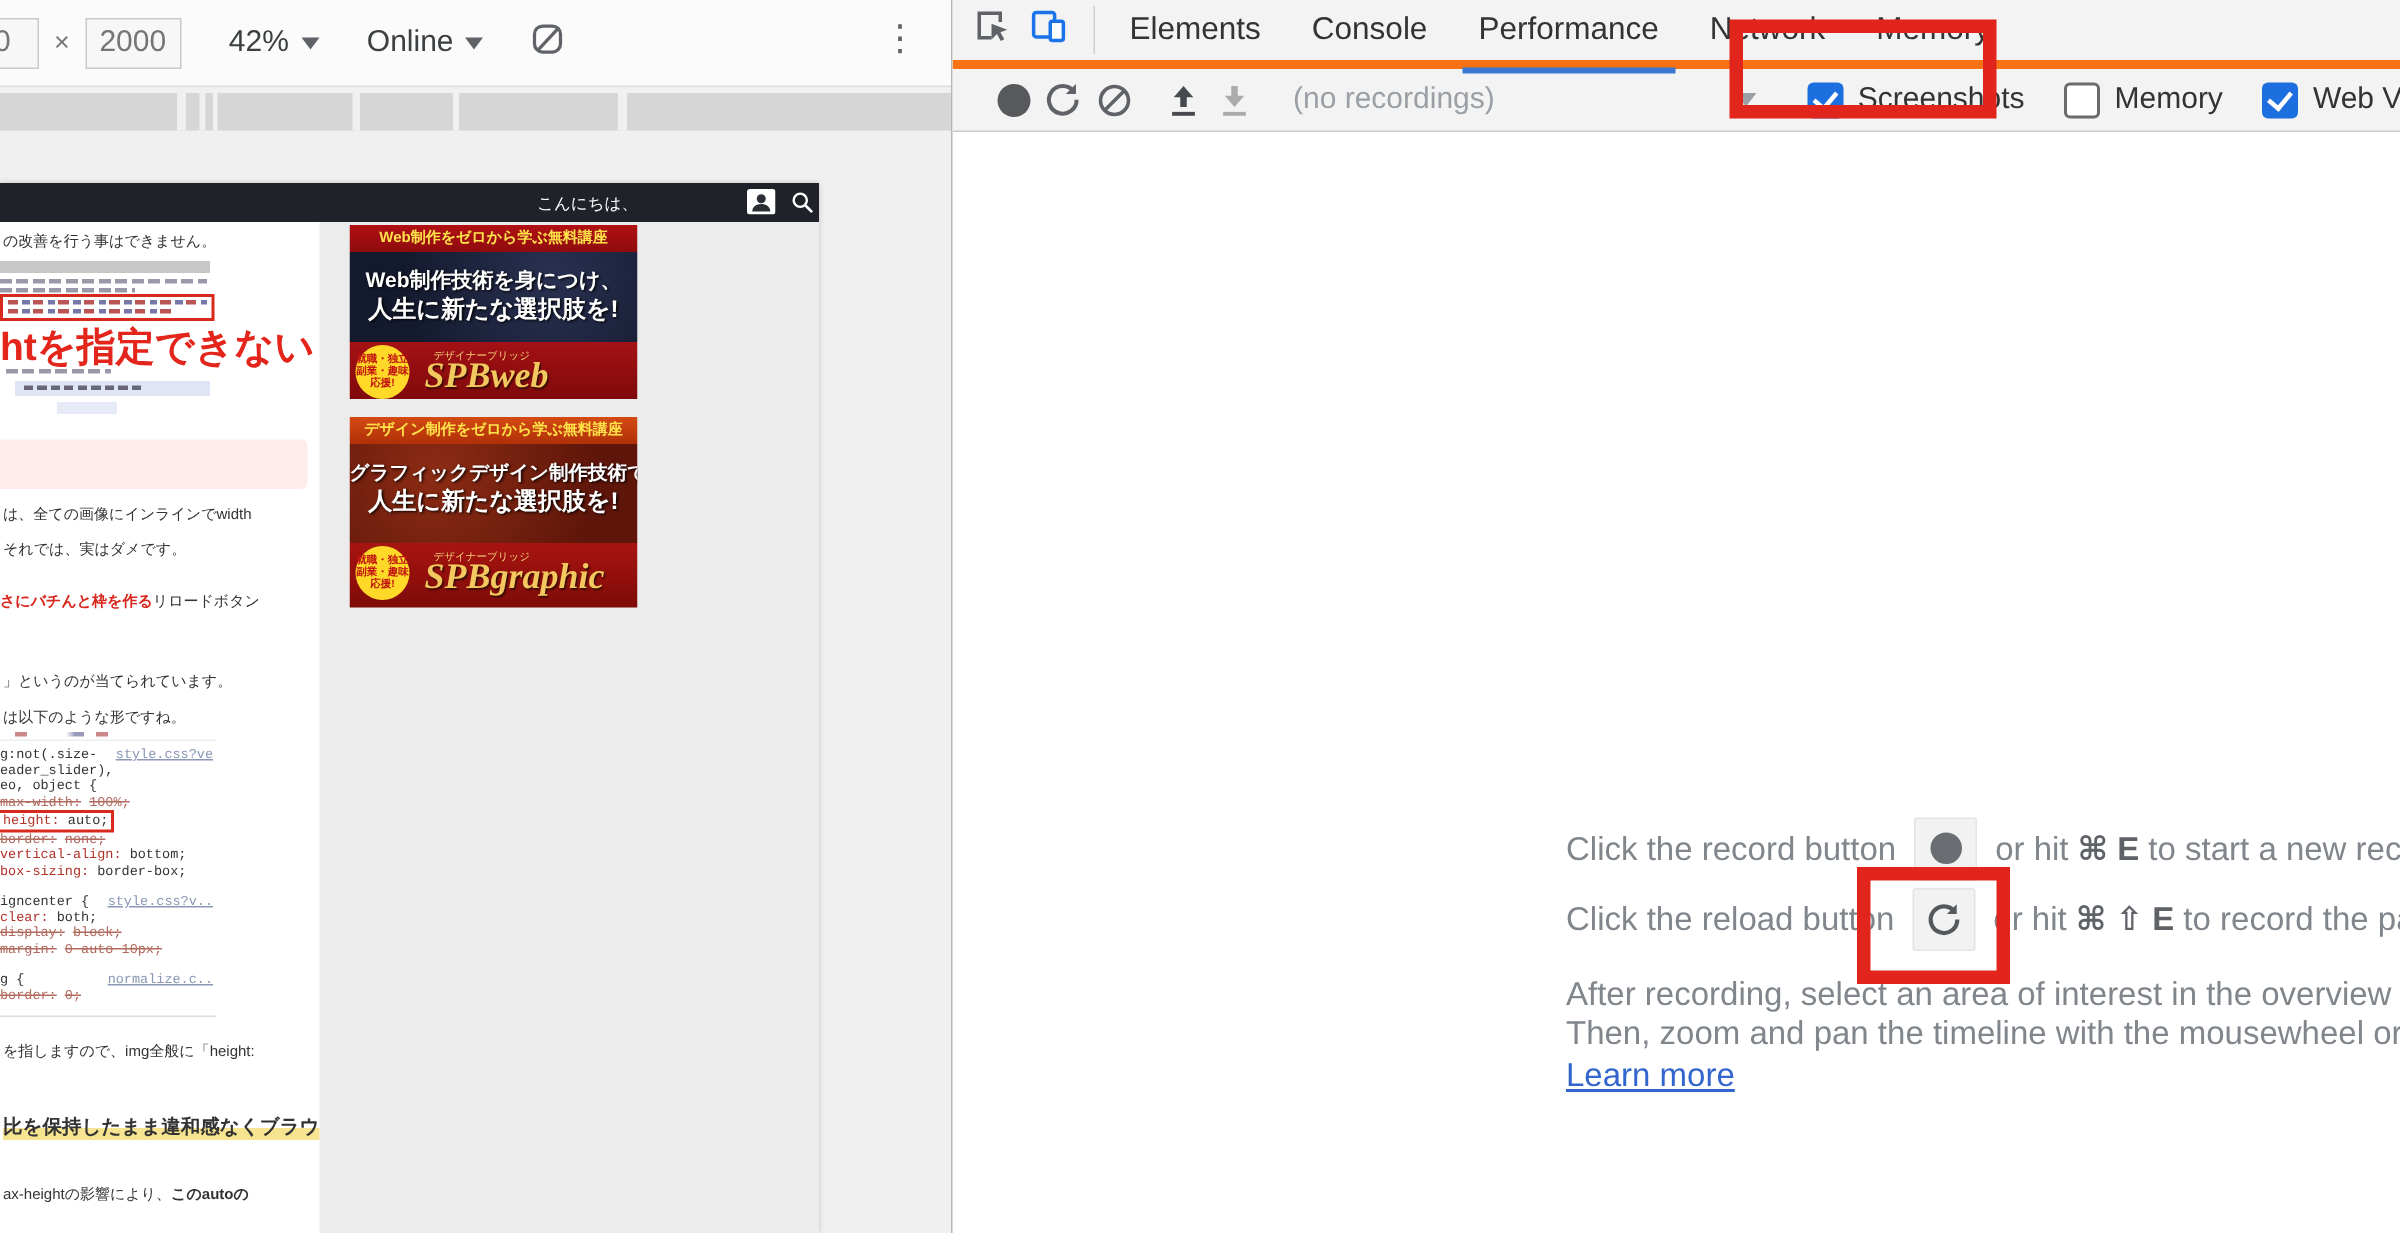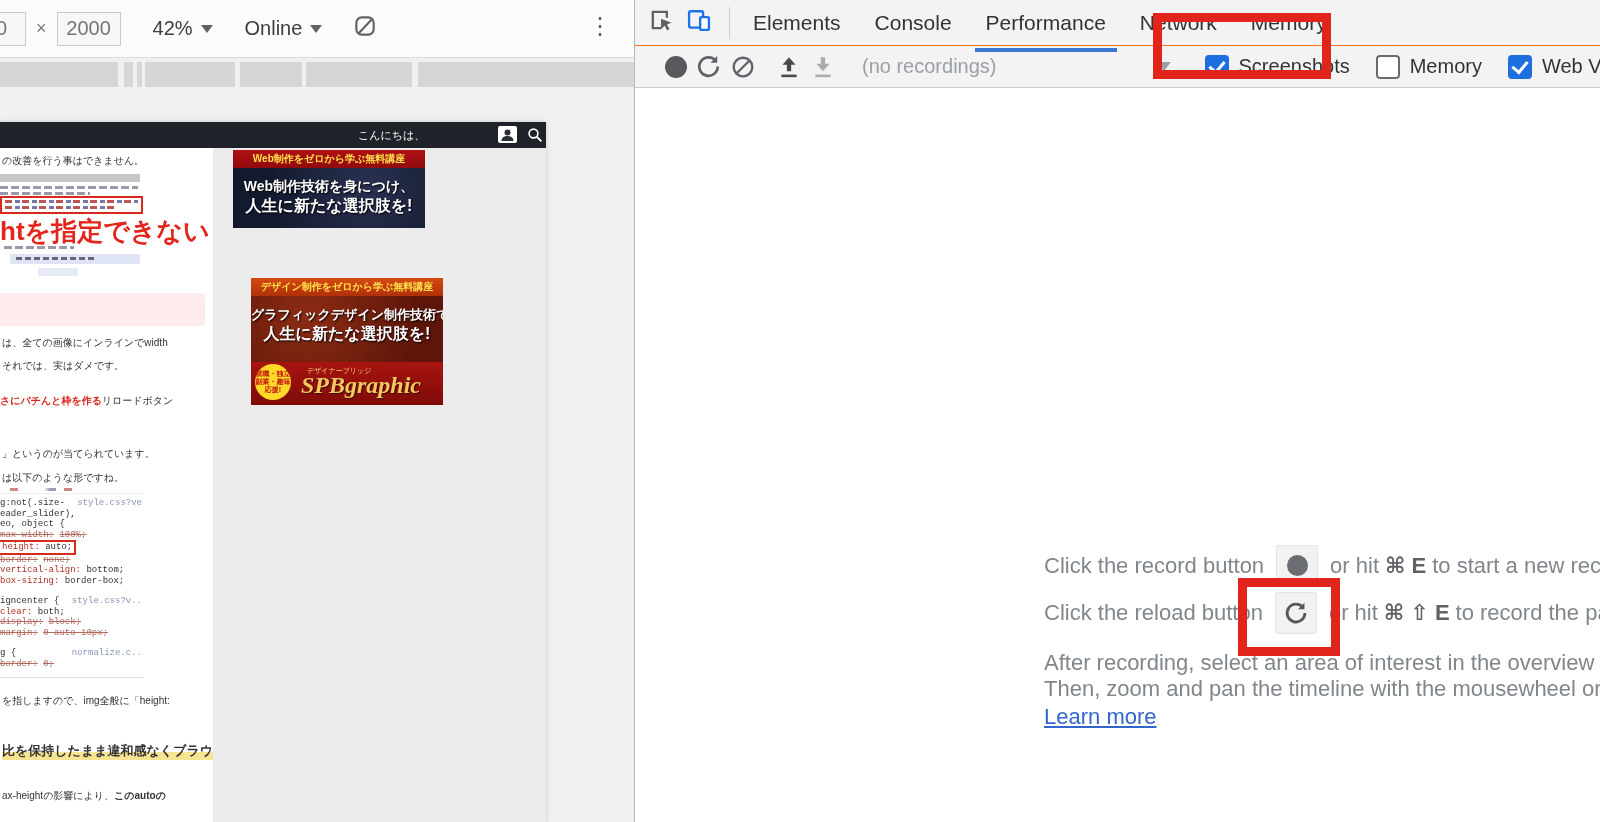--- a/index.html
+++ b/index.html
@@ -43,49 +43,49 @@
   .lavender { position:absolute; left:10px; top:106px; width:130px; height:10px; background:#dfe5f4; padding:3px 6px; }
   .lavender .micro { background:repeating-linear-gradient(90deg,#667 0 6px,transparent 6px 9px); }
   .lavender2 { position:absolute; left:38px; top:120px; width:40px; height:8px; background:#e6eaf6; }
   .pink-box { position:absolute; left:0; top:145px; width:205px; height:33px; background:#fdeceb; border-radius:0 4px 4px 0; }
 
   
   .code-panel { position:absolute; left:0; top:338px; width:144px; background:#fff; border-bottom:1px solid #ddd; font-family:"Liberation Mono","DejaVu Sans Mono",monospace; font-size:9px; color:#333; padding-bottom:6px; }
   .code-topline { height:8px; border-bottom:1px solid #eee; margin-bottom:4px; background:repeating-linear-gradient(90deg,#c88 6px 14px,transparent 14px 40px,#99b 46px 52px,transparent 52px 60px); background-size:80px 3px; background-repeat:no-repeat; background-position:4px 2px; }
   .code-rule { margin-bottom:10px; position:relative; }
   .code-line { line-height:10.5px; white-space:nowrap; }
-  .code-link { float:right; color:#8a97b5; margin-right:2px; }
+  .code-link { float:right; color:#8a97b5; text-decoration:underline; margin-right:2px; }
   .prop-n { color:#b0322a; }
   .prop-v { color:#333; }
   .strike .prop-n,.strike .prop-v { color:#b06a5e; text-decoration:line-through; }
   .boxed-line { display:inline-block; border:2px solid #d8291d; padding:0 2px; margin-left:-2px; }
   .yellow-hl { background:linear-gradient(transparent 55%, #f7e491 55%); font-weight:bold; }
 
   
   .ad { position:absolute; left:233px; width:192px; color:#fff; overflow:hidden; }
   .ad1 { top:2px; height:116px; }
-  .ad2 { top:130px; height:139px;margin-left:18px; }
+  .ad2 { top:130px; height:139px; }
   .ad-top { height:18px; font-size:10px; font-weight:bold; color:#ffe24a; text-align:center; line-height:18px; white-space:nowrap; }
   .ad1 .ad-top { background:linear-gradient(#b01013,#8f0b0e); }
   .ad2 .ad-top { background:linear-gradient(#d44a12,#b03008); }
   .ad-mid { position:relative; text-align:center; }
   .ad1 .ad-mid { height:60px; background:radial-gradient(circle at 70% 30%, #2a3152, #141a2e 70%); }
   .ad2 .ad-mid { height:66px; background:radial-gradient(circle at 30% 30%, #8c2c14, #5f160a 75%); }
   .ad-line1 { font-size:14px; font-weight:bold; padding-top:10px; text-shadow:1px 1px 2px #000; white-space:nowrap; }
   .ad-line2 { font-size:16px; font-weight:bold; text-shadow:1px 1px 2px #000; white-space:nowrap; }
   .ad-bottom { position:relative; }
   .ad1 .ad-bottom { height:38px; background:linear-gradient(#a51114,#7f0a0c); }
   .ad2 .ad-bottom { height:43px; background:linear-gradient(#a81410,#7e0b08); }
   .badge { position:absolute; left:4px; top:2px; width:36px; height:36px; border-radius:50%; background:#ffd828; color:#c01010; font-size:7px; font-weight:bold; text-align:center; display:flex; flex-direction:column; justify-content:center; line-height:8px; }
   .ad-small { position:absolute; left:56px; top:4px; font-size:7px; color:#f5d27a; white-space:nowrap; }
   .brand { position:absolute; left:50px; top:10px; font-family:"Liberation Serif","DejaVu Serif",serif; font-style:italic; font-weight:bold; font-size:24px; color:#f3c95f; text-shadow:1px 1px 1px #3a0c04; white-space:nowrap; }
 
   
   .devtools { position:absolute; left:634px; top:0; width:966px; height:822px; background:#fff; border-left:1px solid #b6b6b6; overflow:hidden; }
-  .tabbar { height:46px; background:#f3f3f3; border-bottom:1px solid #f97316; display:flex; align-items:center; font-size:21px; color:#333; }
+  .tabbar { height:46px; background:#f3f3f3; border-bottom:6px solid #f97316; display:flex; align-items:center; font-size:21px; color:#333; }
   .tabbar-icons { display:flex; align-items:center; gap:10px; padding:0 10px 0 12px; }
   .vsep { width:1px; height:32px; background:#d0d0d0; margin:0 6px; }
   .tab { padding:0 17px; height:58px; line-height:58px; position:relative; white-space:nowrap; cursor:default; }
   .tab-underline { position:absolute; left:6px; right:6px; bottom:0; height:4px; background:#3b77d2; }
   .perf-toolbar { height:42px; background:#f3f3f3; border-bottom:1px solid #ccc; display:flex; align-items:center; font-size:20px; color:#5f6368; padding-left:30px; }
   .tb-icon { display:inline-flex; align-items:center; justify-content:center; width:34px; height:34px; margin-right:8px; }
   .record-dot { width:22px; height:22px; border-radius:50%; background:#57595c; }
   .disabled { opacity:.42; }
   .no-rec { color:#9aa0a6; margin-left:6px; white-space:nowrap; }
   .dd-tri { width:0; height:0; border-left:7px solid transparent; border-right:7px solid transparent; border-top:9px solid #9aa0a6; margin:0 14px 0 160px; }
@@ -228,20 +228,29 @@
         <div class="abs jp" style="left:2px;top:546px">を指しますので、img全般に「height:</div>
         <div class="abs jp yellow-hl" style="left:2px;top:594px;font-size:13px">比を保持したまま違和感なくブラウ</div>
         <div class="abs jp" style="left:2px;top:641px"><span>ax-heightの影響により、</span><b>このautoの</b></div>
 
         <div class="ad ad1">
           <div class="ad-top">Web制作をゼロから学ぶ無料講座</div>
           <div class="ad-mid">
             <div class="ad-line1">Web制作技術を身につけ、</div>
             <div class="ad-line2">人生に新たな選択肢を!</div>
           </div>
+          <div class="ad-bottom">
+            <div class="badge">
+              <span>就職・独立</span>
+                <span>副業・趣味</span>
+                <span>応援!</span>
+            </div>
+            <div class="ad-small">デザイナーブリッジ</div>
+            <div class="brand">SPBweb</div>
+          </div>
         </div>
 
         <div class="ad ad2">
           <div class="ad-top">デザイン制作をゼロから学ぶ無料講座</div>
           <div class="ad-mid">
             <div class="ad-line1" style="font-size:13px">グラフィックデザイン制作技術で、</div>
             <div class="ad-line2">人生に新たな選択肢を!</div>
           </div>
           <div class="ad-bottom">
             <div class="badge">

